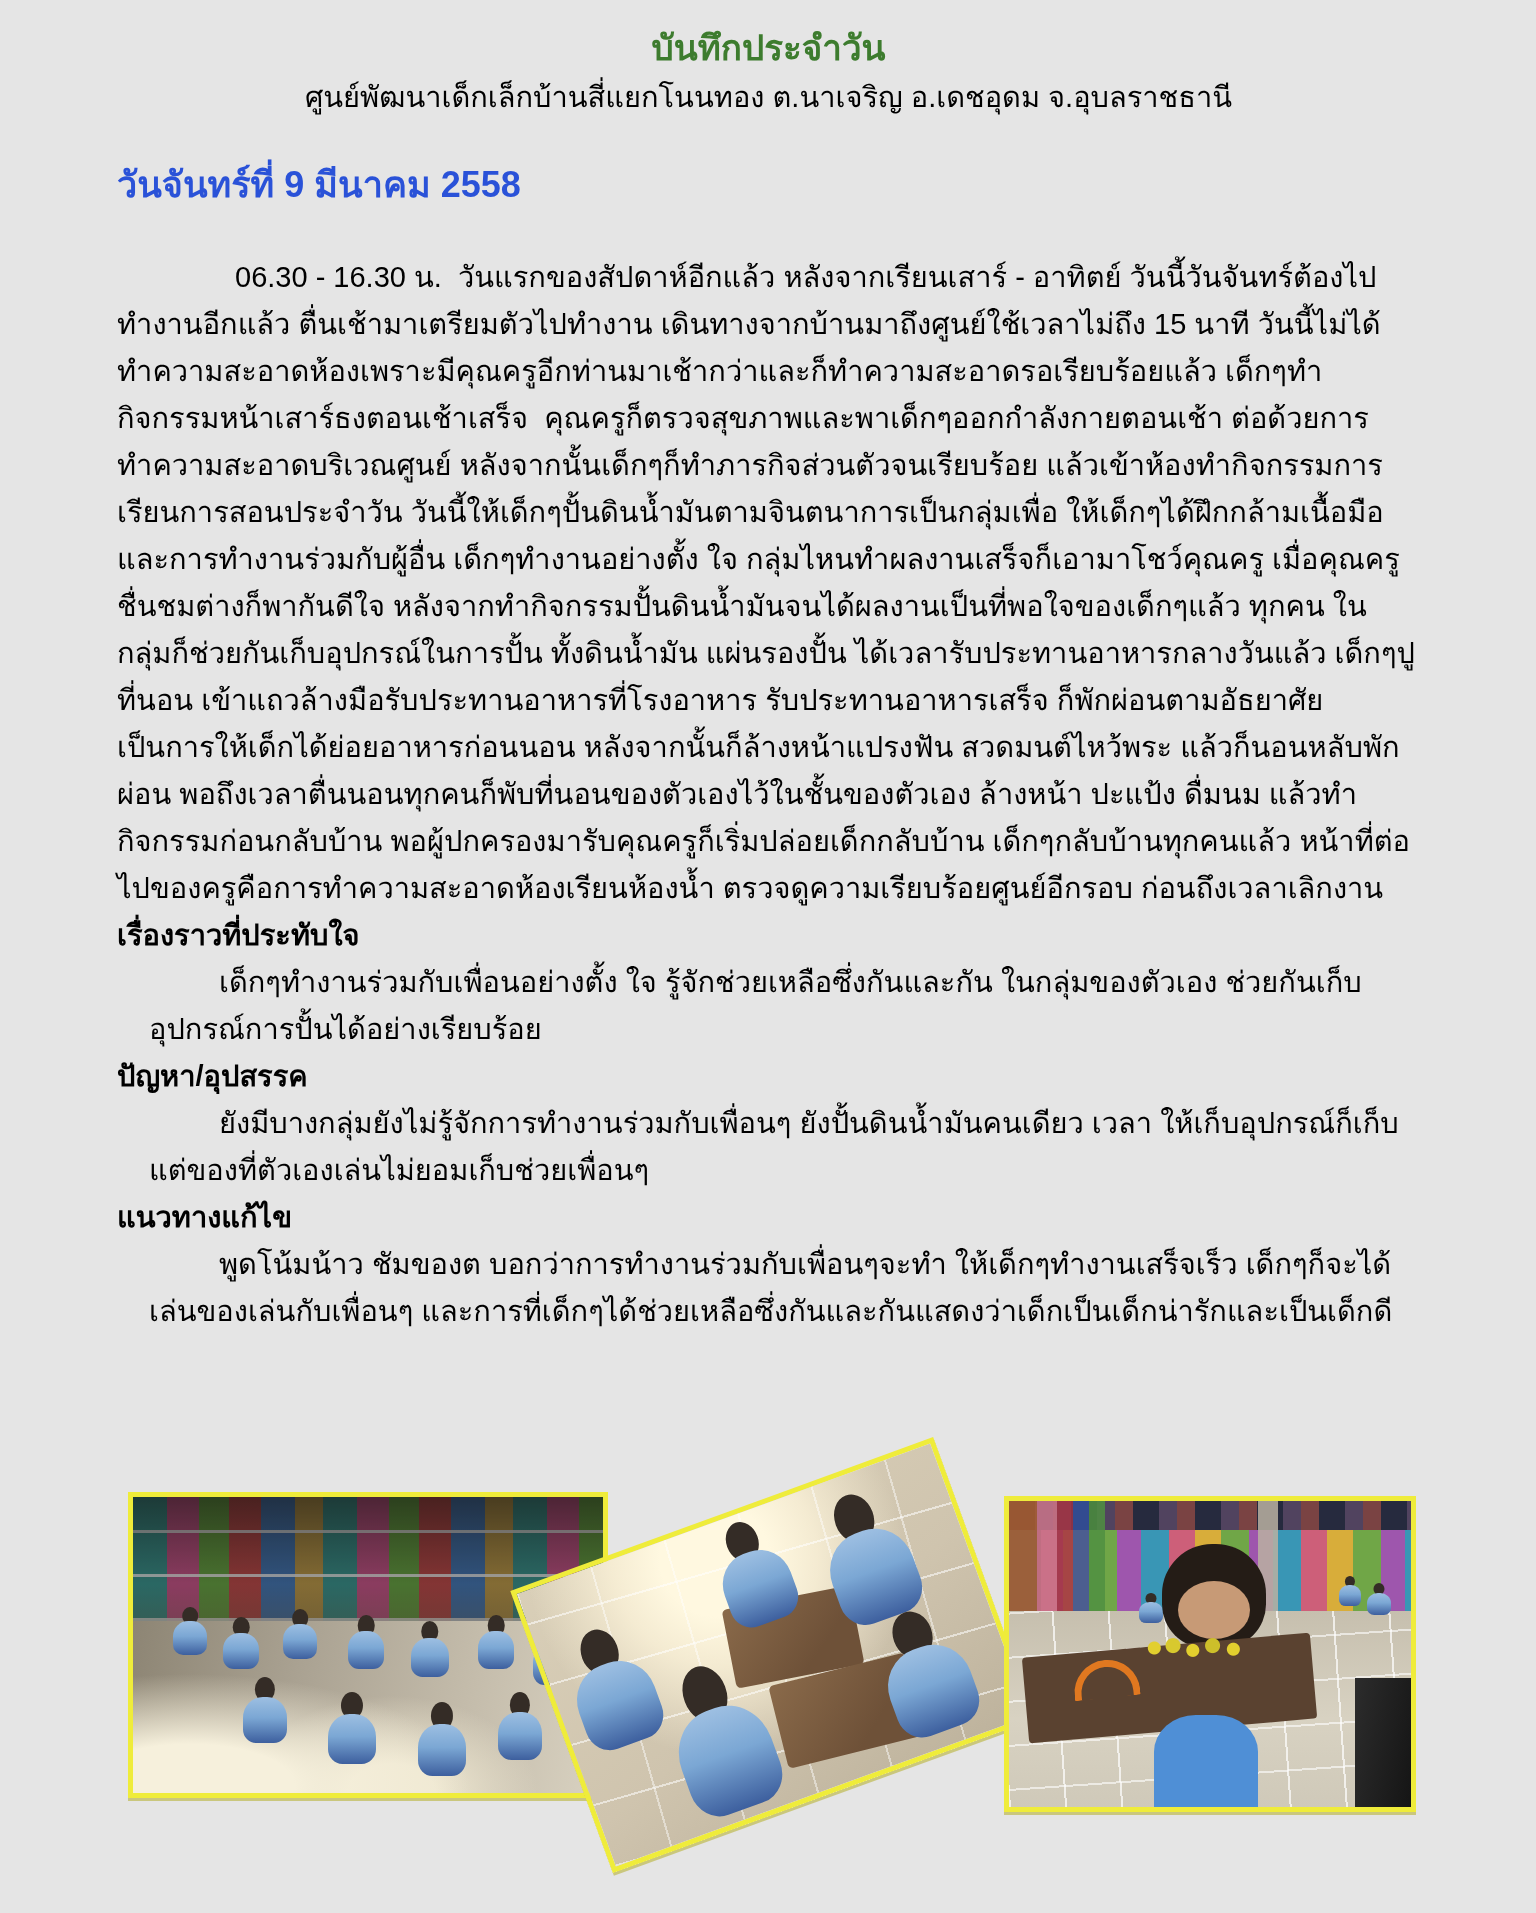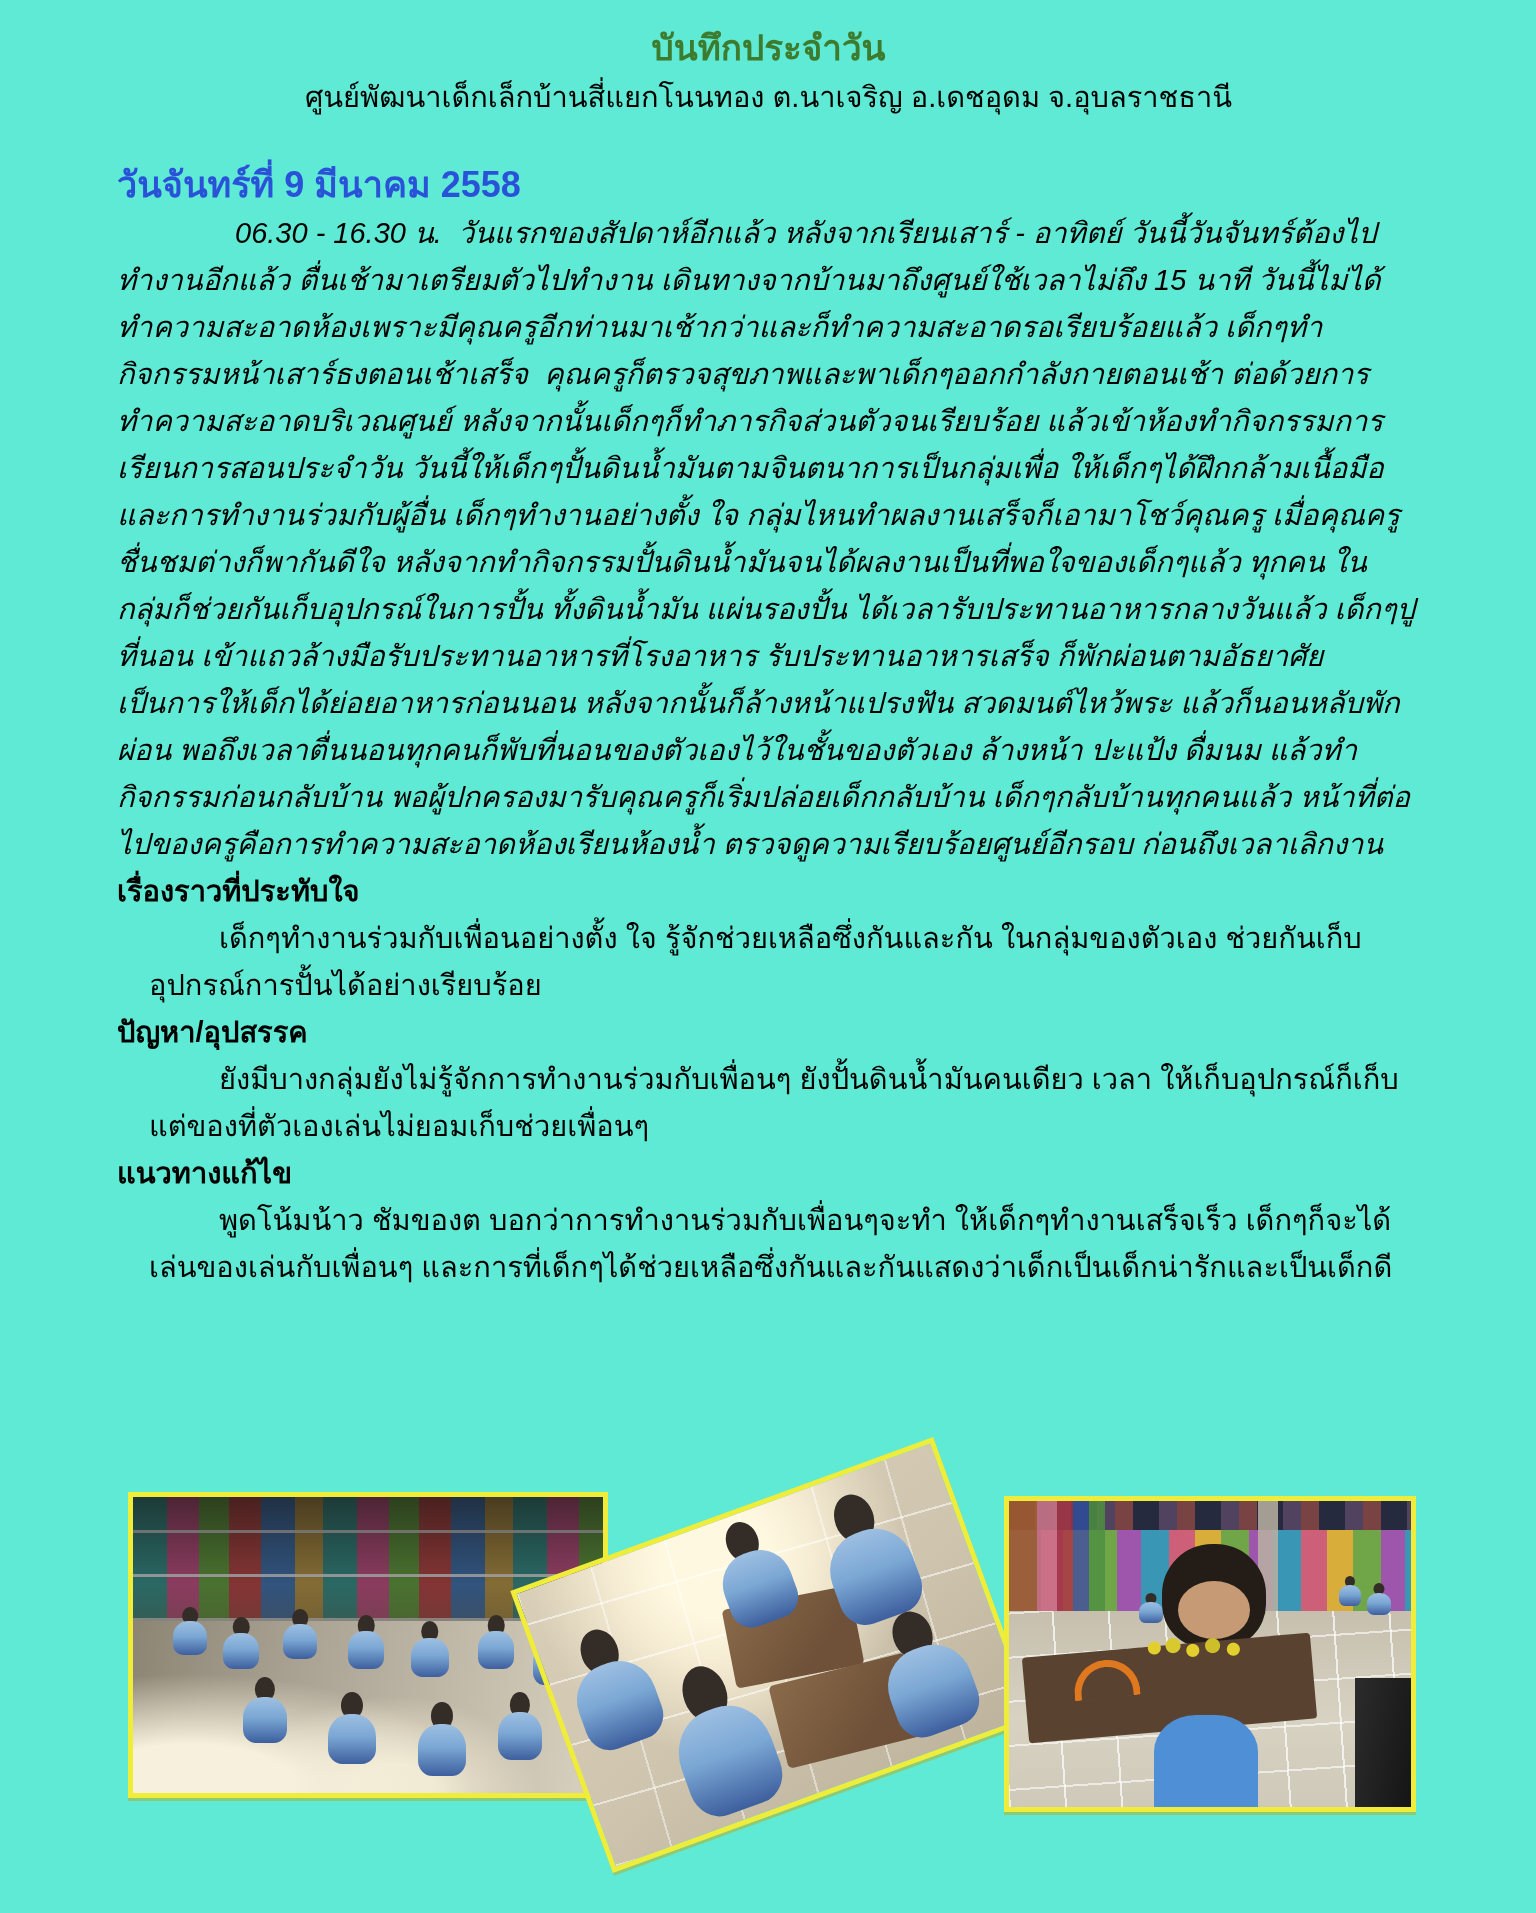--- a/index.html
+++ b/index.html
@@ -1,20 +1,20 @@
 <!DOCTYPE html>
 <html lang="th" style="--title-green: #3d7c2e; --date-blue: #2a52d8; --photo-border: #efec3a;"><head>
 <meta charset="utf-8">
 <style>
   html,body{margin:0;padding:0;background:#ffffff;}
   .page{
     position:relative;
     width:1536px;
     height:1913px;
-    background:#5eead4;
+    background:#e5e5e5;
     font-family:"Liberation Sans", sans-serif;
     color:#000000;
     overflow:hidden;
   }
   .textblock{
     position:absolute;
     left:117px;
     top:24px;
     width:1303px;
   }
@@ -40,22 +40,22 @@
     margin:42px 0 0 0;
     line-height:1.4;
   }
   .body-text{
     font-size:29px;
     line-height:47px;
     white-space:pre-wrap;
     margin:0;
   }
   .diary{
+    margin-top:44px;
     text-indent:118px;
-    font-style:italic;
   }
   .sec-heading{
     font-size:29px;
     font-weight:bold;
     line-height:47px;
     margin:0;
   }
   .sec-text{
     text-indent:70px;
     margin-left:32px;

